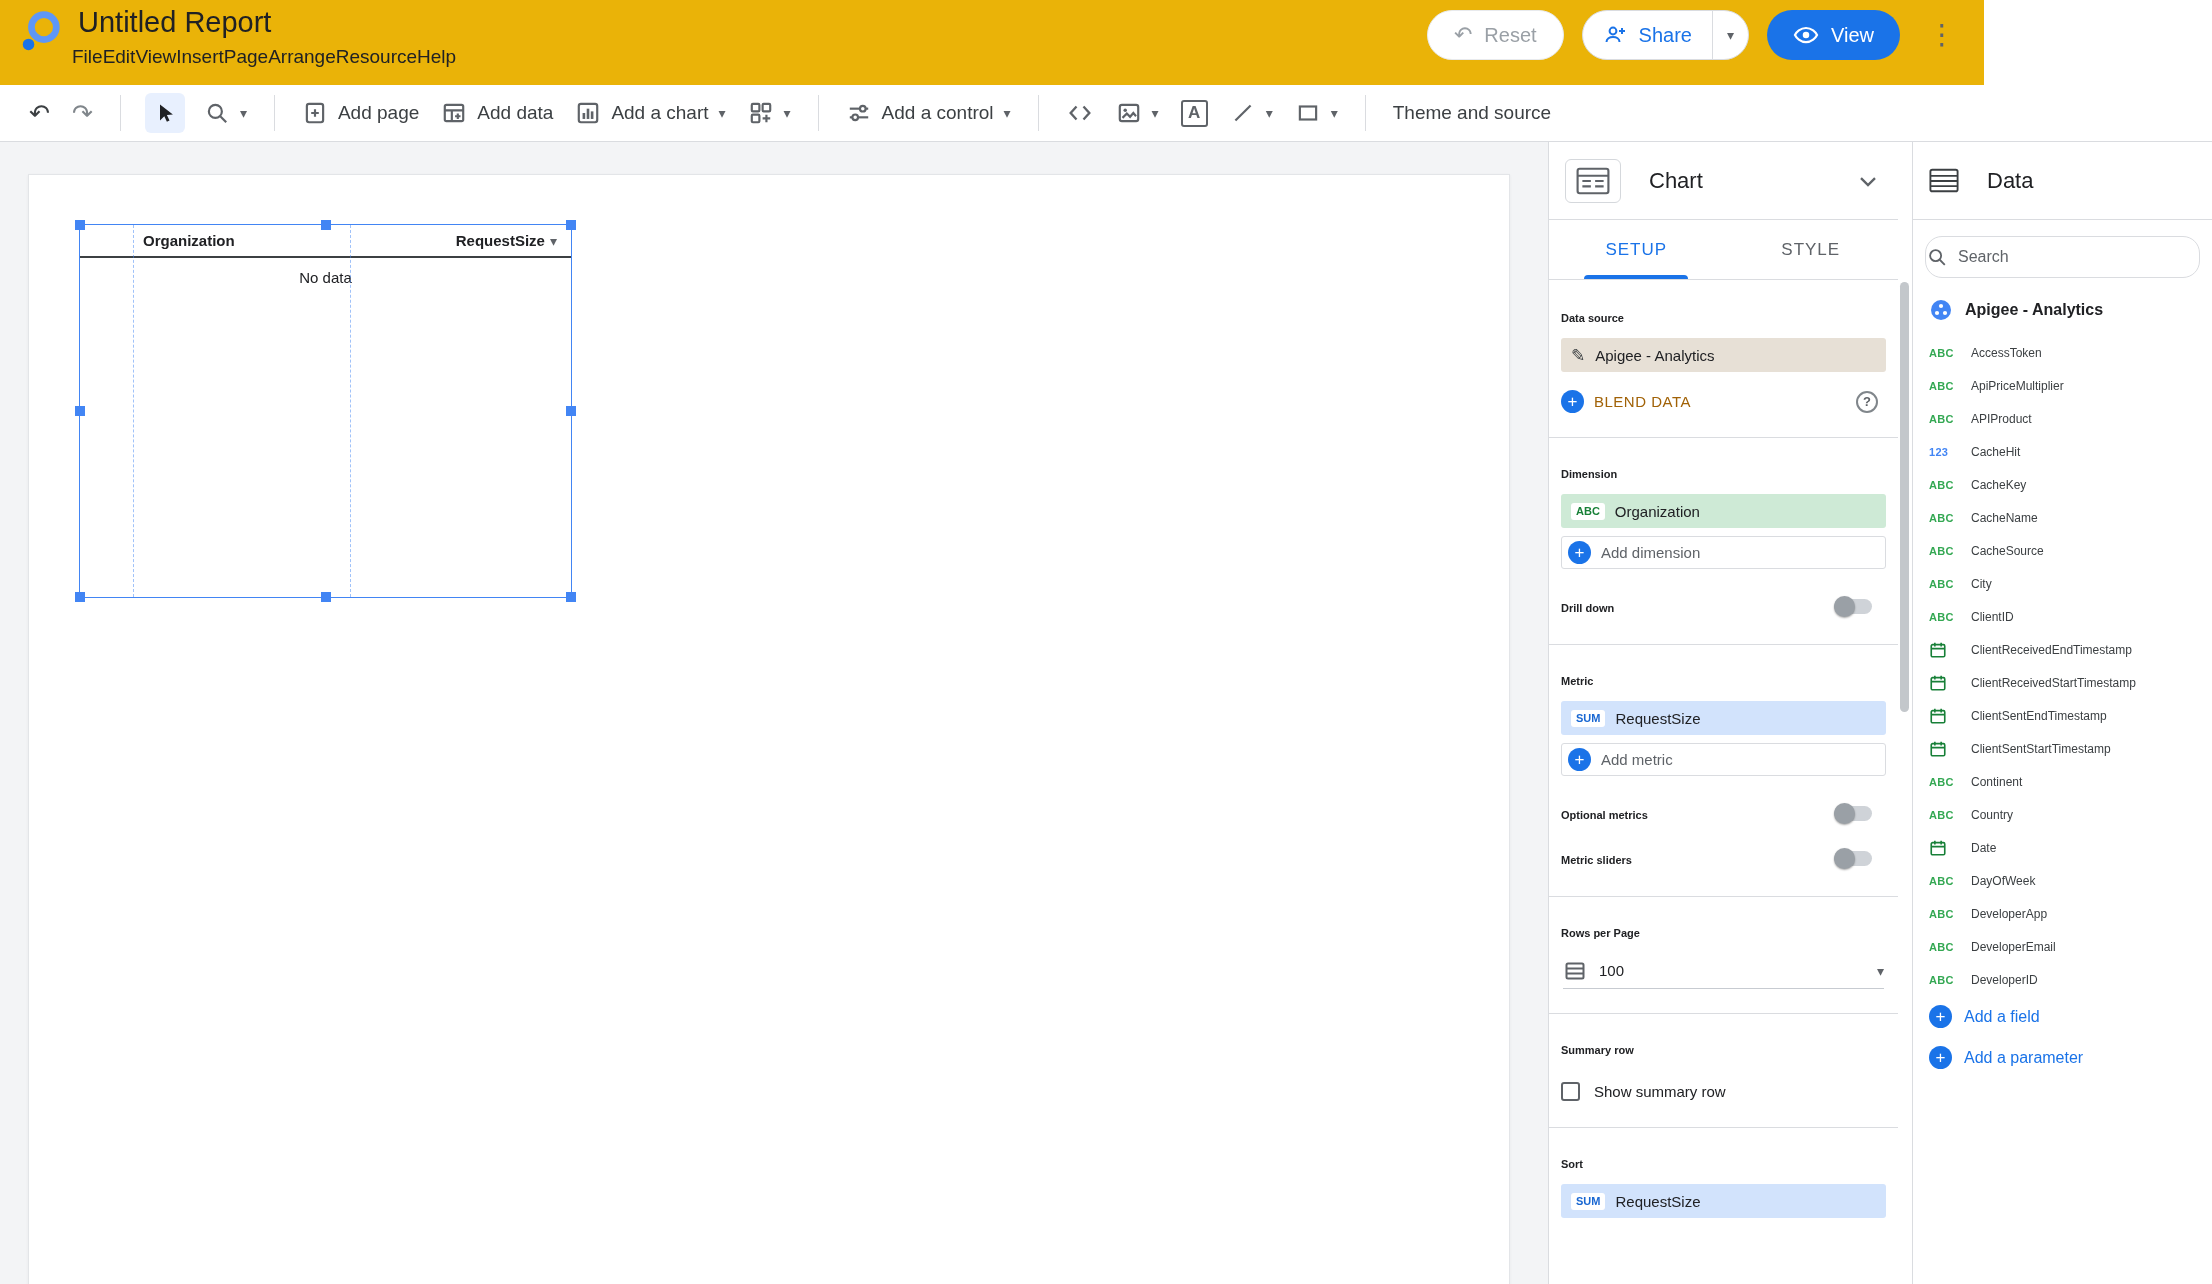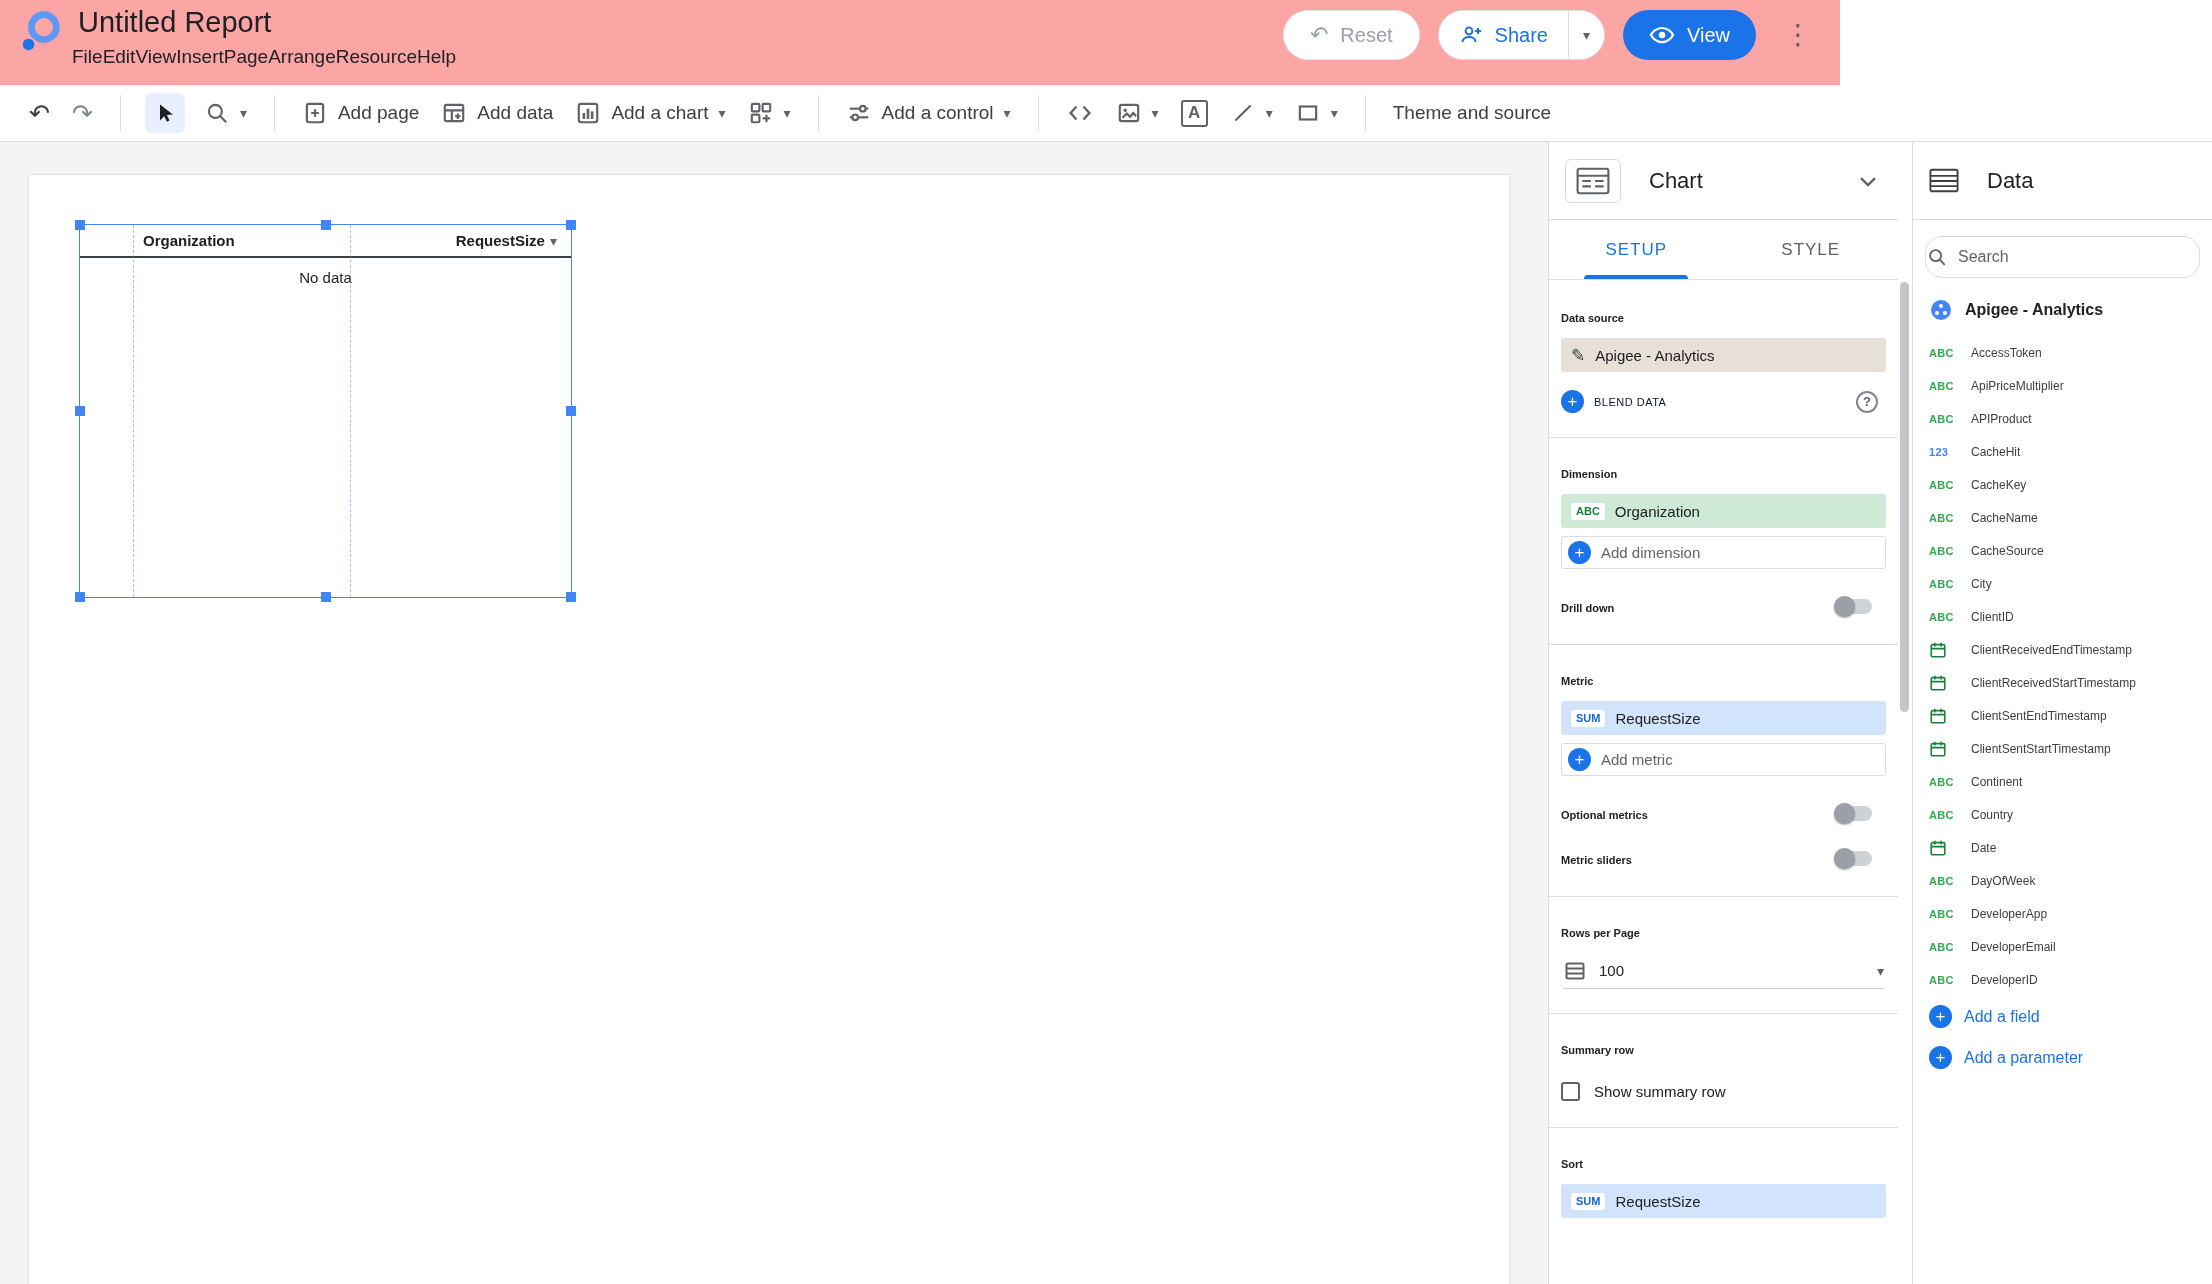--- a/index.html
+++ b/index.html
@@ -2,21 +2,21 @@
 <html><head>
 <meta charset="utf-8">
 <style>
   *{margin:0;padding:0;box-sizing:border-box}
   html,body{width:2212px;height:1284px;overflow:hidden;background:#fff;
     font-family:"Liberation Sans","DejaVu Sans",sans-serif;color:#202124}
   body{position:relative}
   svg{display:block}
 
   
-  .topbar{position:absolute;left:0;top:0;width:1840px;height:85px;background:#fca5a5}
+  .topbar{position:absolute;left:0;top:0;width:1984px;height:85px;background:#eab308}
   .logo{position:absolute;left:18px;top:8px;width:46px;height:46px;cursor:pointer}
   .report-title{position:absolute;left:78px;top:6px;font-size:29px;color:#202124;cursor:text}
   .menubar{position:absolute;left:72px;top:46px;display:flex;font-size:19px;color:#202124}
   .menu-item{cursor:pointer}
   .topbar-right{position:absolute;right:18px;top:9px;height:52px;display:flex;align-items:center;gap:18px}
   .btn-reset{display:flex;align-items:center;gap:12px;height:50px;padding:0 26px;border:1px solid #e8eaed;
     border-radius:25px;color:#9aa0a6;font-size:20px;background:#fff;cursor:default}
   .btn-reset .glyph{font-size:22px;line-height:1}
   .share-group{display:flex;align-items:center;height:50px;border:1px solid #dadce0;border-radius:25px;background:#fff;overflow:hidden}
   .share-main{display:flex;align-items:center;gap:12px;padding:0 20px;color:#1a73e8;font-size:20px;font-weight:500;cursor:pointer;height:100%}
@@ -74,21 +74,21 @@
   .chip.metric{background:#d2e3fc}
   .chip-badge{background:#fff;border-radius:3px;font-size:11px;font-weight:700;padding:3px 5px;line-height:1}
   .chip.dimension .chip-badge{color:#188038}
   .chip.metric .chip-badge{color:#1967d2}
   .pencil{font-size:17px;color:#3c4043}
   .add-chip{height:33px;border:1px solid #dadce0;border-radius:3px;display:flex;align-items:center;gap:10px;padding:0 6px;
     color:#5f6368;font-size:15px;margin-bottom:8px;cursor:pointer}
   .plus-circle{width:23px;height:23px;min-width:23px;border-radius:50%;background:#1a73e8;color:#fff;display:flex;
     align-items:center;justify-content:center;font-size:17px;line-height:1;font-weight:400}
   .blend-row{display:flex;align-items:center;gap:10px;margin:18px 0 22px;cursor:pointer}
-  .blend-label{color:#0f172a;font-size:11px;font-weight:500;letter-spacing:.5px;flex:1}
+  .blend-label{color:#a16207;font-size:15px;font-weight:500;letter-spacing:.5px;flex:1}
   .help-circle{width:22px;height:22px;border:2px solid #80868b;border-radius:50%;color:#5f6368;font-size:13px;
     display:flex;align-items:center;justify-content:center;font-weight:700;margin-right:8px;cursor:pointer}
   .toggle-row{display:flex;align-items:flex-end;justify-content:space-between;margin:30px 0;padding-right:14px}
   .toggle{width:38px;height:15px;background:#cfd3d8;border-radius:8px;position:relative;cursor:pointer}
   .toggle::before{content:"";position:absolute;left:0;top:-3px;width:21px;height:21px;border-radius:50%;background:#9aa0a6;
     box-shadow:0 1px 2px rgba(0,0,0,.35)}
   .divider{border-top:1px solid #dadce0;margin-top:24px}
   .rows-row{display:flex;align-items:center;height:36px;border-bottom:1px solid #c7cbd1;margin:0 2px 10px;gap:12px;cursor:pointer}
   .rows-value{flex:1;font-size:15px;color:#202124}
   .check-row{display:flex;align-items:center;gap:14px;margin:26px 0;cursor:pointer}

